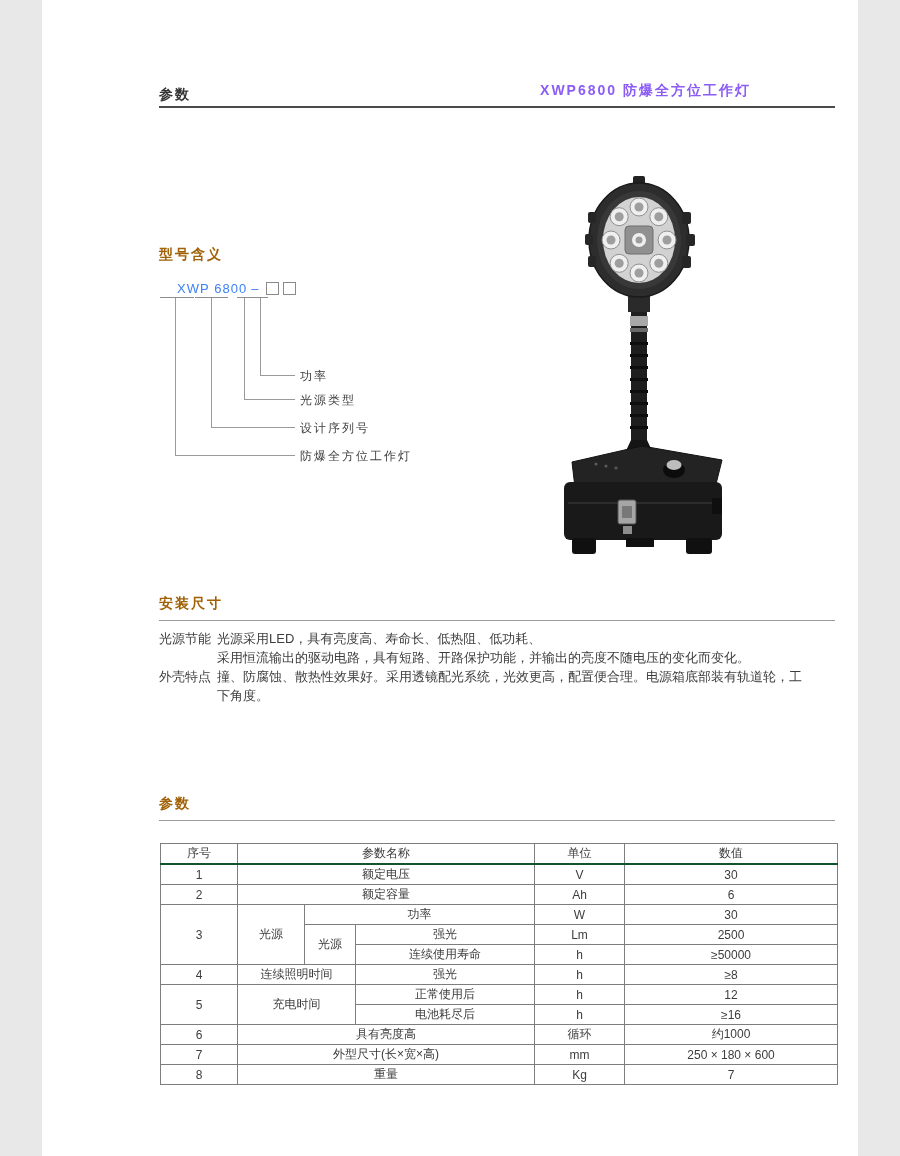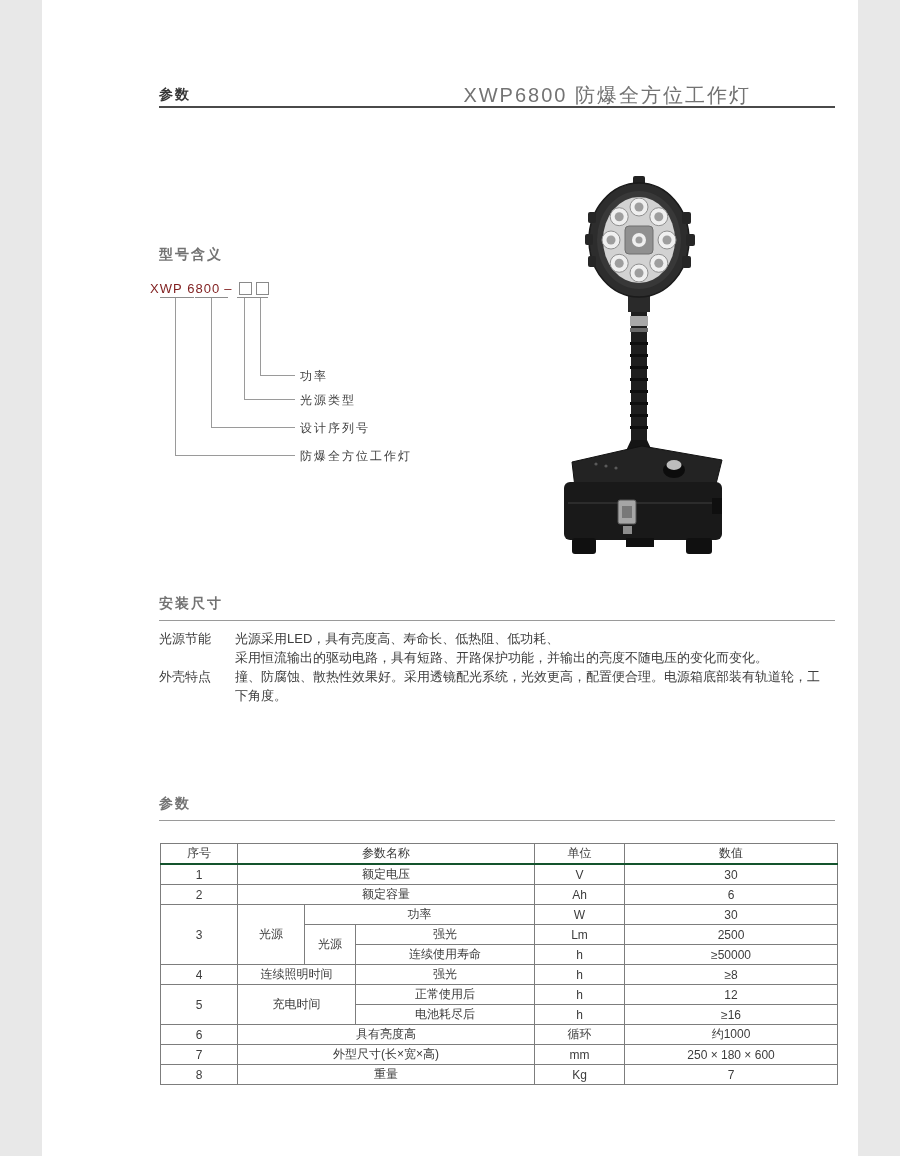--- a/index.html
+++ b/index.html
@@ -4,47 +4,47 @@
 <style>
   html,body{margin:0;padding:0;background:#e8e8e8;}
   .page{
     position:relative;width:816px;height:1156px;margin:0 auto;
     background:#ffffff;overflow:hidden;
     font-family:"Liberation Sans",sans-serif;color:#3a3a3a;
   }
   .abs{position:absolute;}
   
   .hdr-left{left:117px;top:86px;font-size:14px;font-weight:bold;letter-spacing:2px;color:#353535;}
-  .hdr-right{right:107px;top:82px;font-size:20px;font-weight:400;letter-spacing:2px;color:#737373;}
+  .hdr-right{right:107px;top:82px;font-size:14px;font-weight:700;letter-spacing:2px;color:#8b5cf6;}
   .hdr-rule{left:117px;top:106px;width:676px;height:2px;background:#4a4a4a;}
   
-  .sec-title{font-size:14px;font-weight:bold;letter-spacing:2px;color:#737373;}
+  .sec-title{font-size:14px;font-weight:bold;letter-spacing:2px;color:#a16207;}
   .model-title{left:117px;top:246px;}
-  .model-row{left:108px;top:281px;display:flex;align-items:center;font-size:13px;color:#7f1d1d;letter-spacing:1px;}
+  .model-row{left:135px;top:281px;display:flex;align-items:center;font-size:13px;color:#3b82f6;letter-spacing:1px;}
   .model-dash{margin:0 3px 0 4px;}
   .model-box{width:11px;height:11px;border:1px solid #8a8a8a;margin-left:4px;background:#fff;}
   .uline{height:1px;background:#8d8d8d;top:297px;}
   .ul1{left:118px;width:34px;} .ul2{left:153px;width:33px;}
   .ul3{left:195px;width:15px;} .ul4{left:210px;width:16px;}
   .vline{width:1px;background:#9a9a9a;top:298px;}
   .vl1{left:133px;height:157px;} .vl2{left:169px;height:129px;}
   .vl3{left:202px;height:101px;} .vl4{left:218px;height:77px;}
   .hline{height:1px;background:#9a9a9a;}
   .hl1{left:218px;top:375px;width:35px;}
   .hl2{left:202px;top:399px;width:51px;}
   .hl3{left:169px;top:427px;width:84px;}
   .hl4{left:133px;top:455px;width:120px;}
   .dlabel{left:258px;font-size:12px;letter-spacing:2px;color:#3f3f3f;}
   .dl1{top:368px;} .dl2{top:392px;} .dl3{top:420px;} .dl4{top:448px;}
   
   .install-title{left:117px;top:595px;}
   .rule-light{left:117px;top:620px;width:676px;height:1px;background:#9a9a9a;}
   .features{left:117px;top:629px;width:690px;font-size:13px;line-height:19px;color:#3d3d3d;}
   .feat-row{display:flex;}
-  .feat-label{width:52px;margin-right:24px;flex:0 0 auto;white-space:nowrap;}
+  .feat-label{width:52px;margin-right:6px;flex:0 0 auto;white-space:nowrap;}
   .feat-lines{flex:1;}
   .feat-line{white-space:nowrap;}
   
   .params-title{left:117px;top:795px;}
   .params-rule{left:117px;top:820px;width:676px;height:1px;background:#9a9a9a;}
   table.params{
     position:absolute;left:118px;top:843px;width:677px;
     border-collapse:collapse;table-layout:fixed;
     font-size:12px;color:#3c3c3c;
   }

